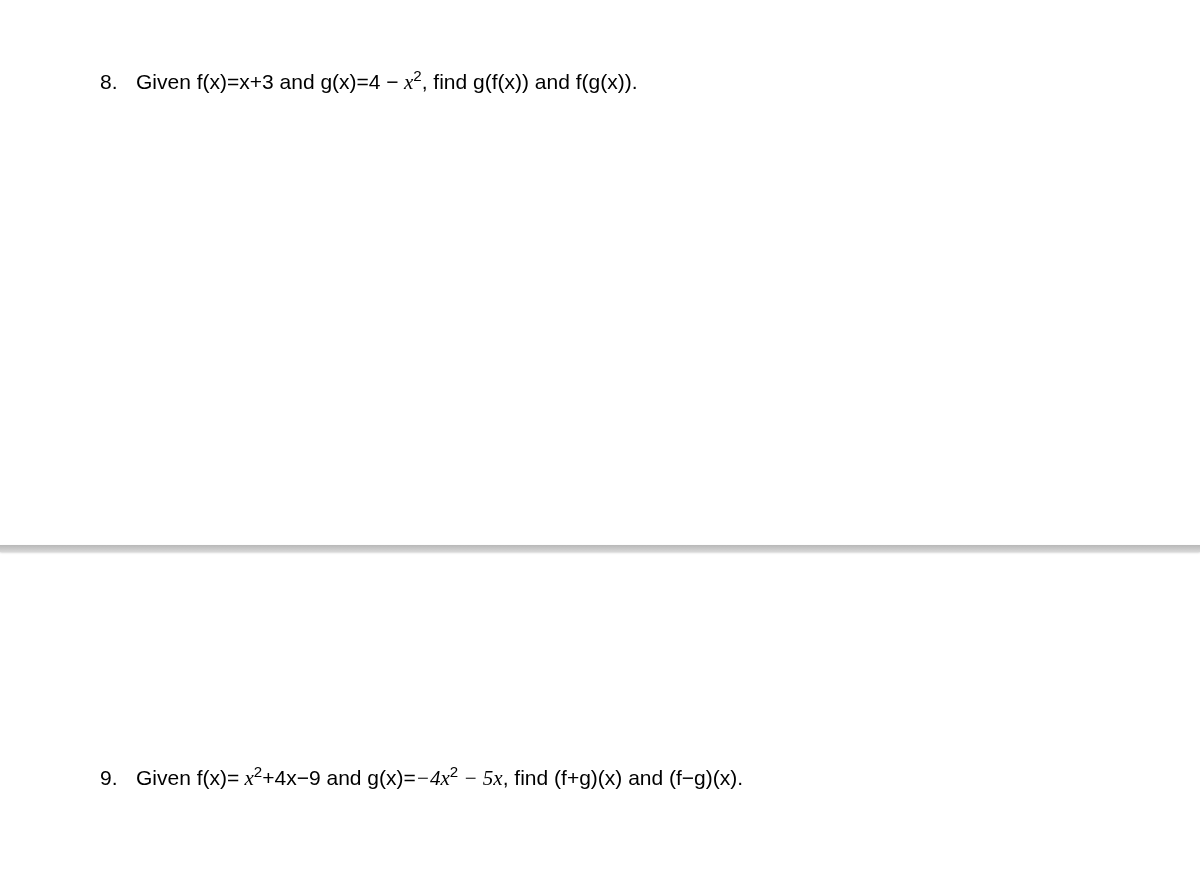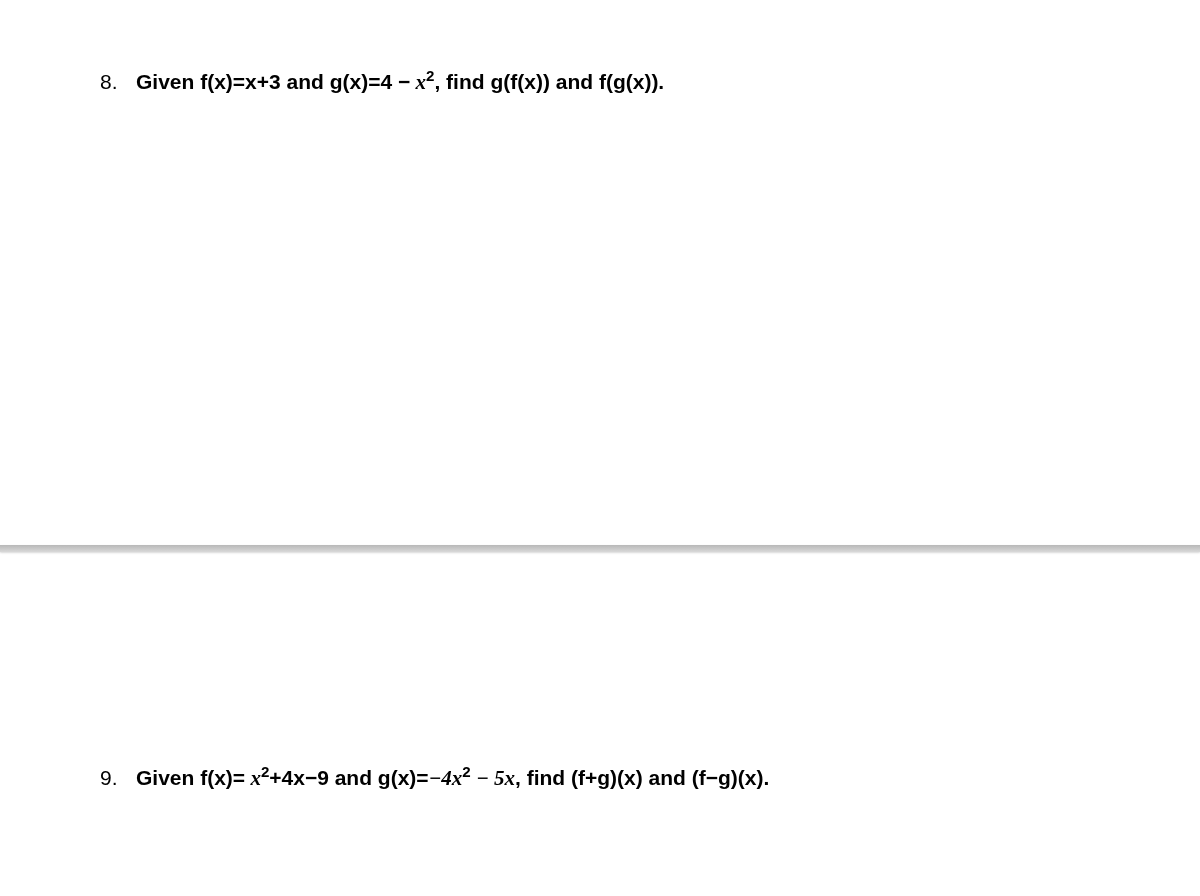--- a/index.html
+++ b/index.html
@@ -30,21 +30,21 @@
     .problem-9 {
       position: absolute;
       top: 762px;
       left: 100px;
     }
     .problem-number {
       min-width: 36px;
       font-weight: 400;
     }
     .problem-text {
-      font-weight: 700;
+      font-weight: 400;
     }
     .math-var {
       font-style: italic;
       font-family: 'Cambria Math', 'Times New Roman', serif;
     }
     .superscript {
       font-size: 0.72em;
       vertical-align: super;
       line-height: 0;
     }

